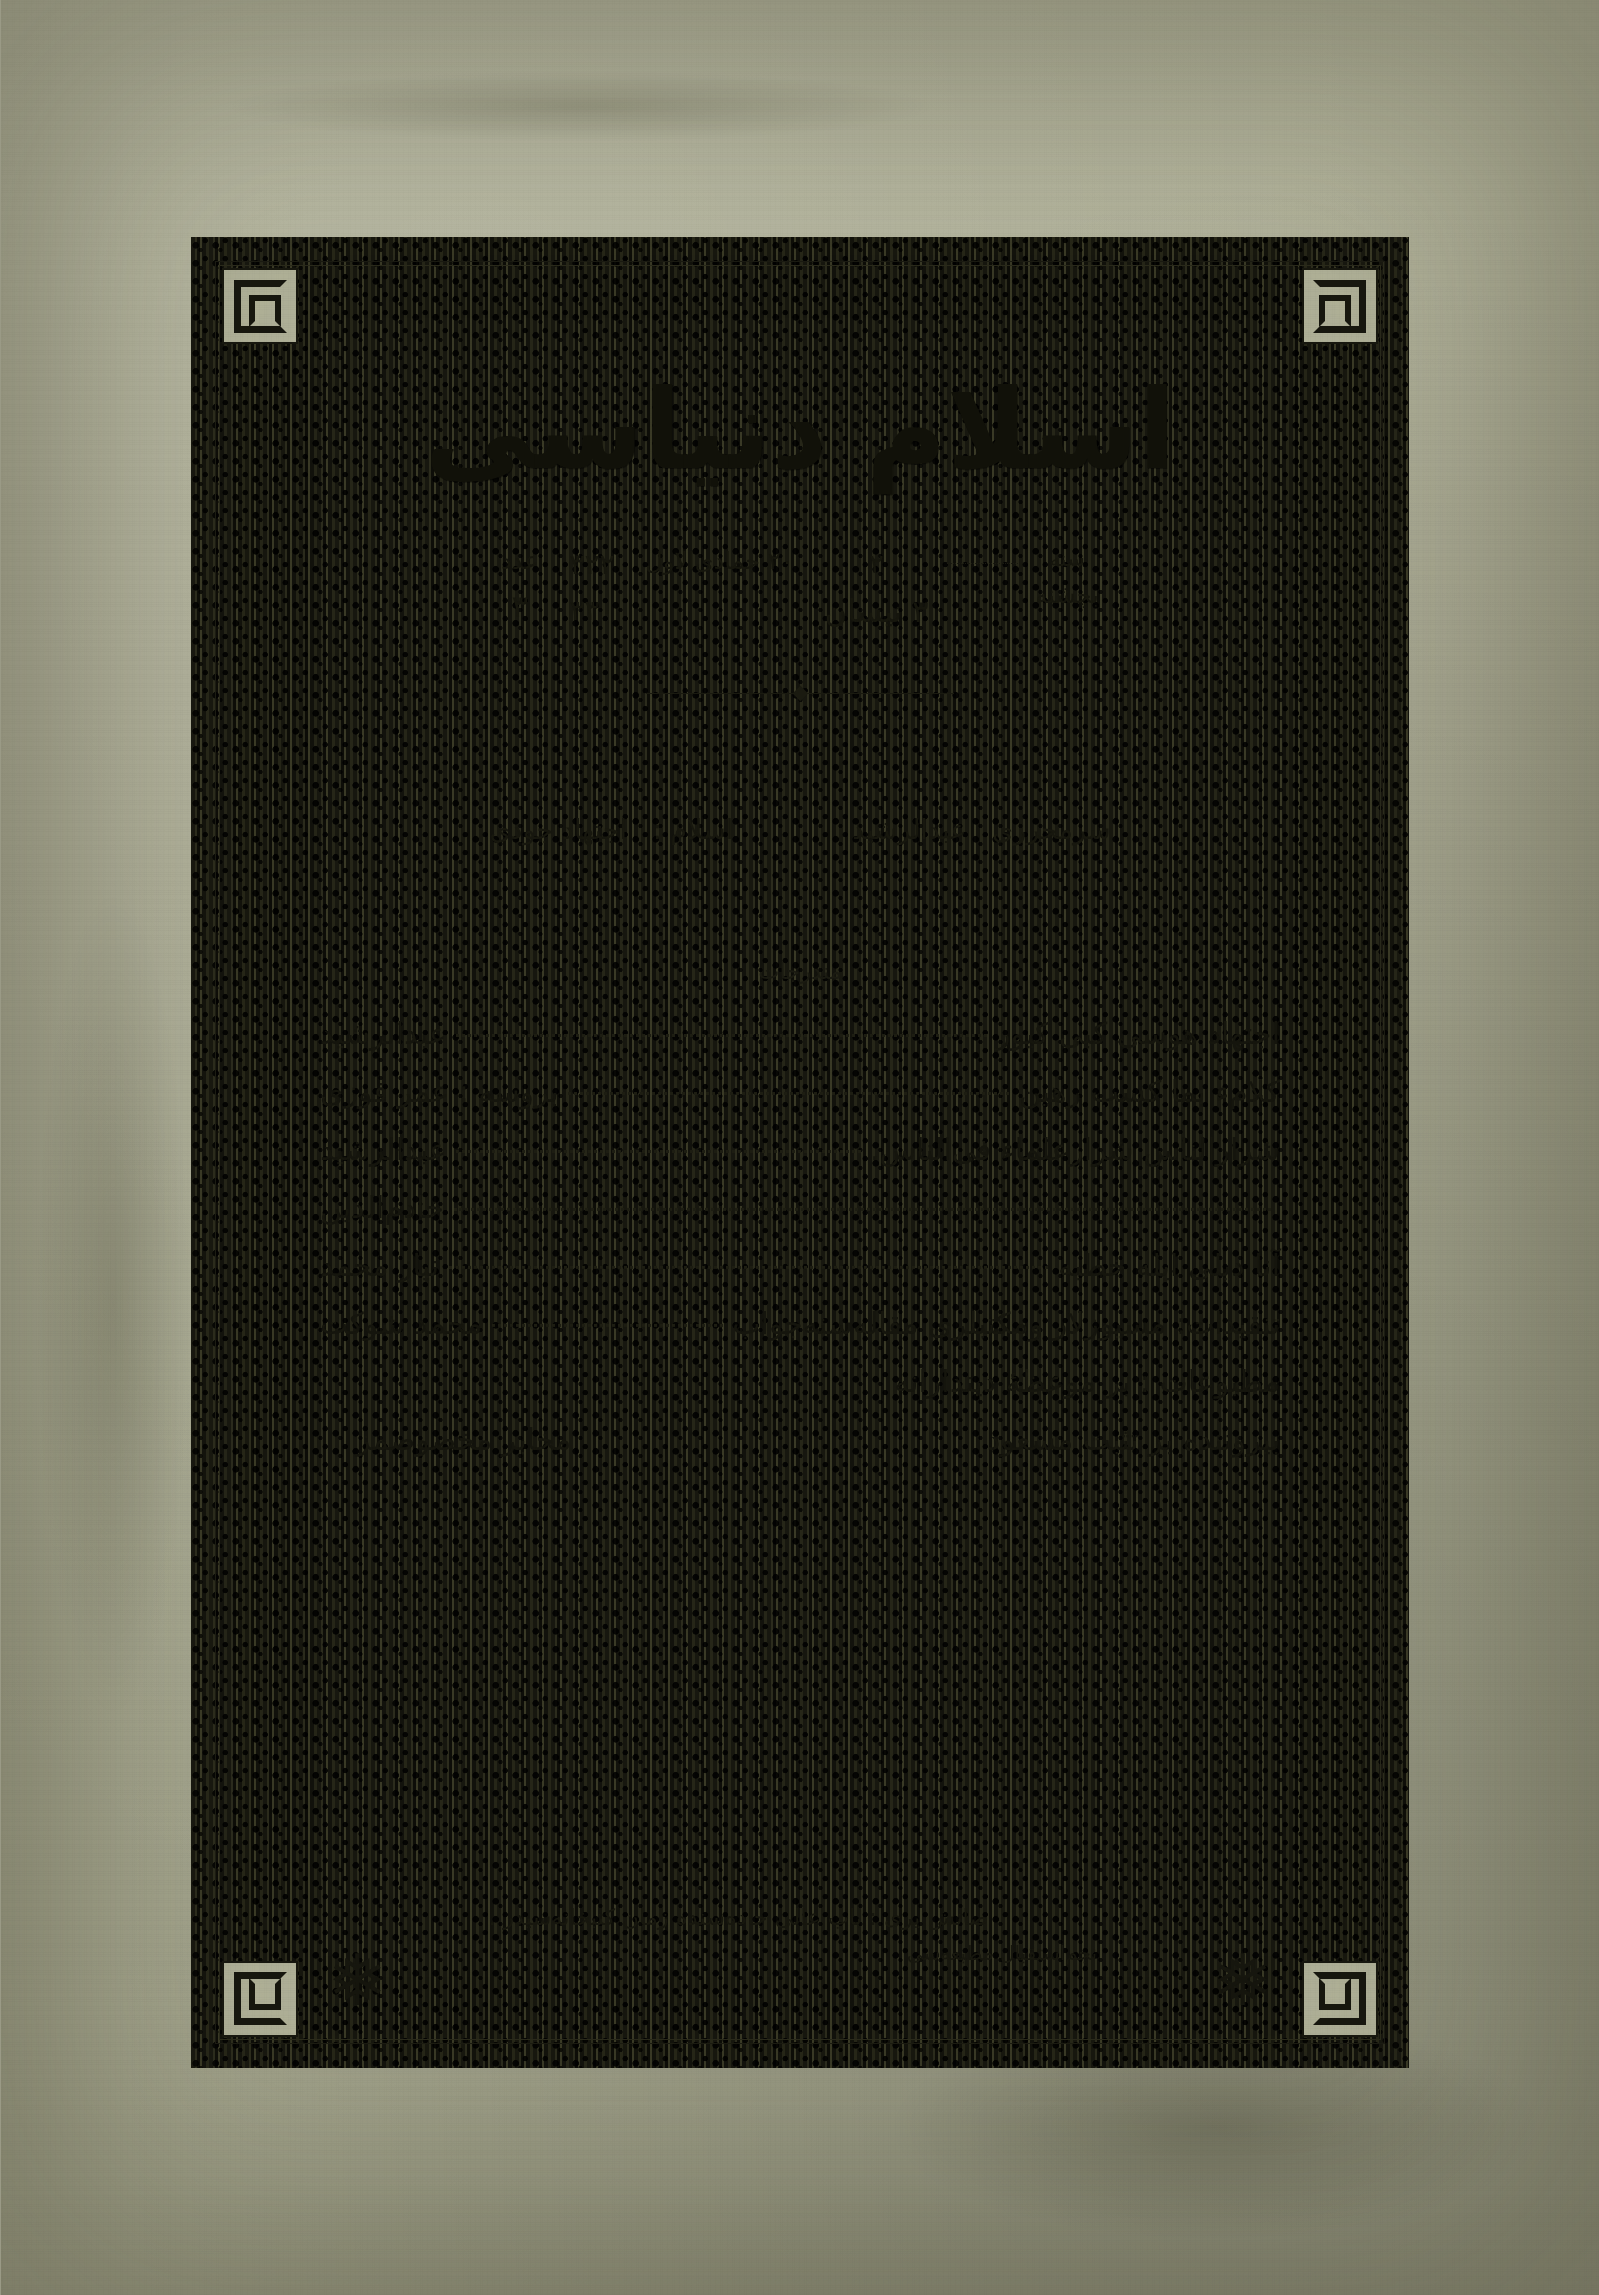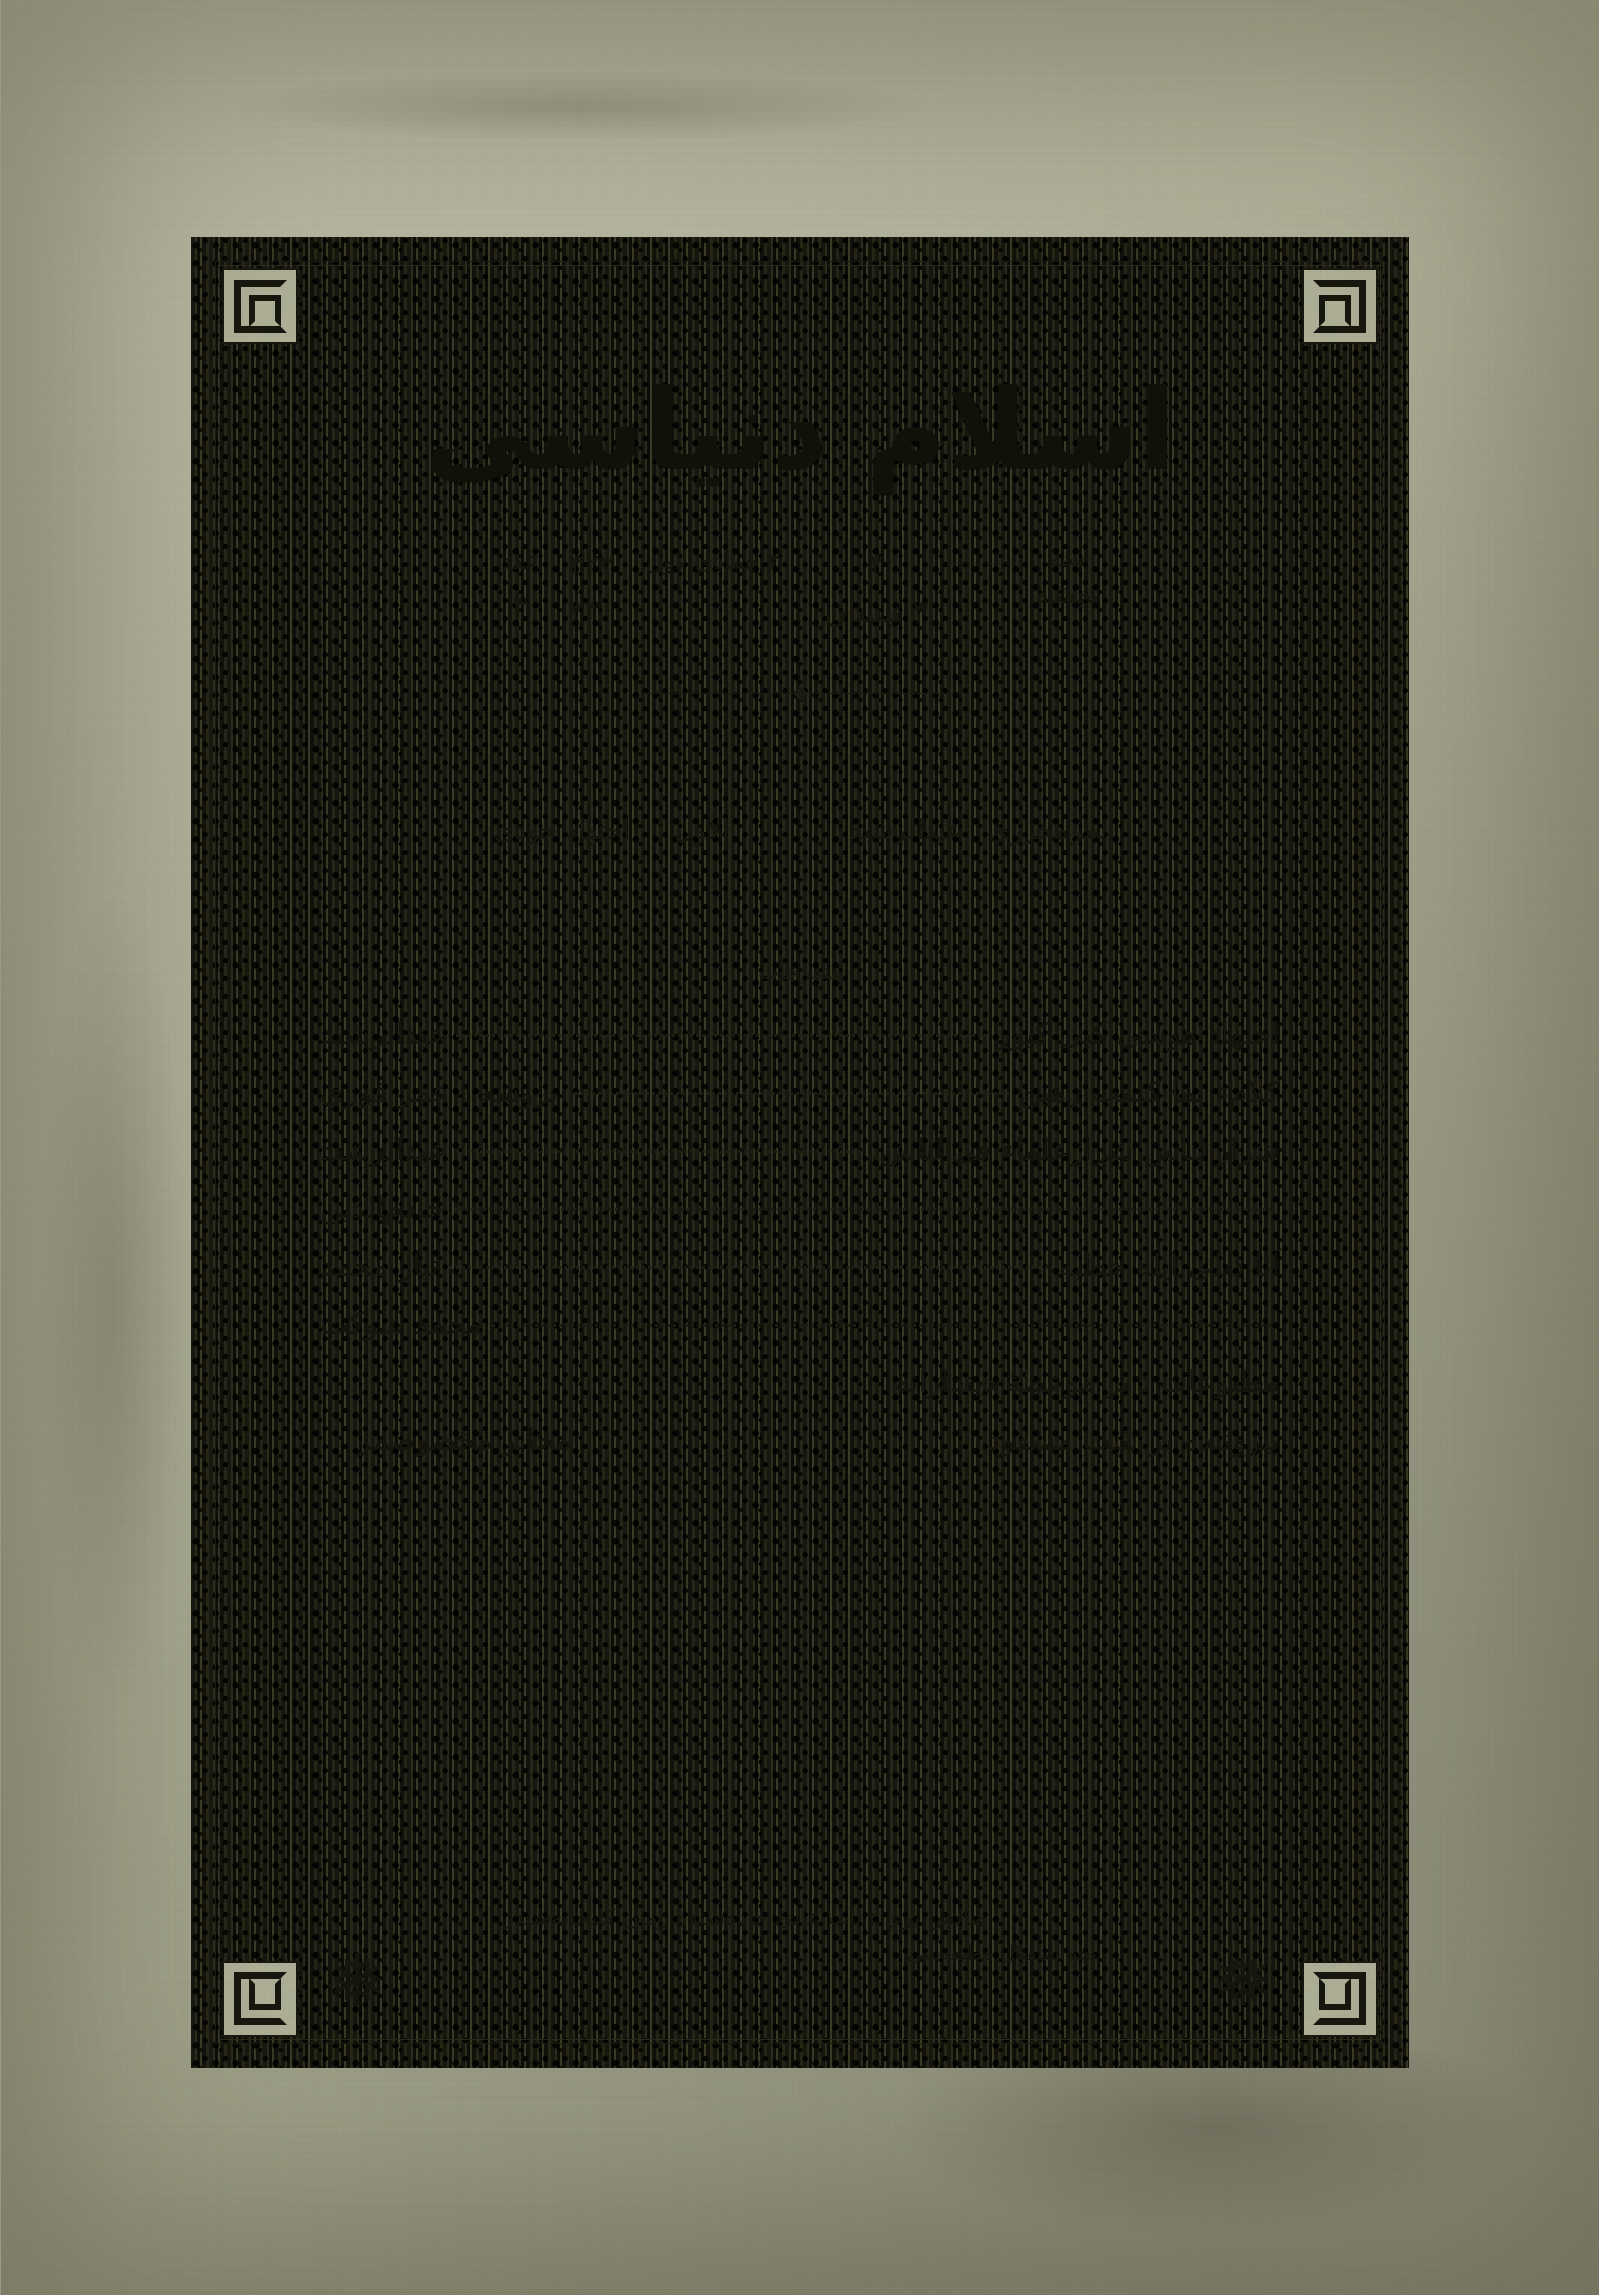--- a/index.html
+++ b/index.html
@@ -364,21 +364,21 @@
 
       <div class="divider"></div>
 
       <div class="staff">
         <div>
           <span>سرمحرری</span>
           &nbsp;
           <span>عبدالرشید</span>
         </div>
         <div>
-          <span>الاول :</span>
+          <span>اسلام :</span>
           &nbsp;
           <span>اجتهاد جودی</span>
         </div>
       </div>
 
       <div class="toc-title">مندرجات</div>
 
       <div class="toc">
 
         <div class="toc-row">
@@ -404,20 +404,21 @@
           <span class="a">خادم‌الدین</span>
         </div>
 
         <div class="toc-row">
           <span class="t">آنا دیلی ایله خطبه</span>
           <span class="leader"></span>
           <span class="a">نیاز محمد</span>
         </div>
 
         <div class="toc-row">
+          <span class="t">تنقیدات: مسیوزلار ومکتبلری مقاله‌سنه‌جواب</span>
           <span class="leader"></span>
           <span class="a">محمد شوکت</span>
         </div>
 
         <div class="toc-row plain">
           <span class="t">مطبوعات : بر موعظهٔ دیندارانه</span>
         </div>
 
         <div class="toc-row split">
           <span class="t">بیروننده بر تثبت مسعود</span>

